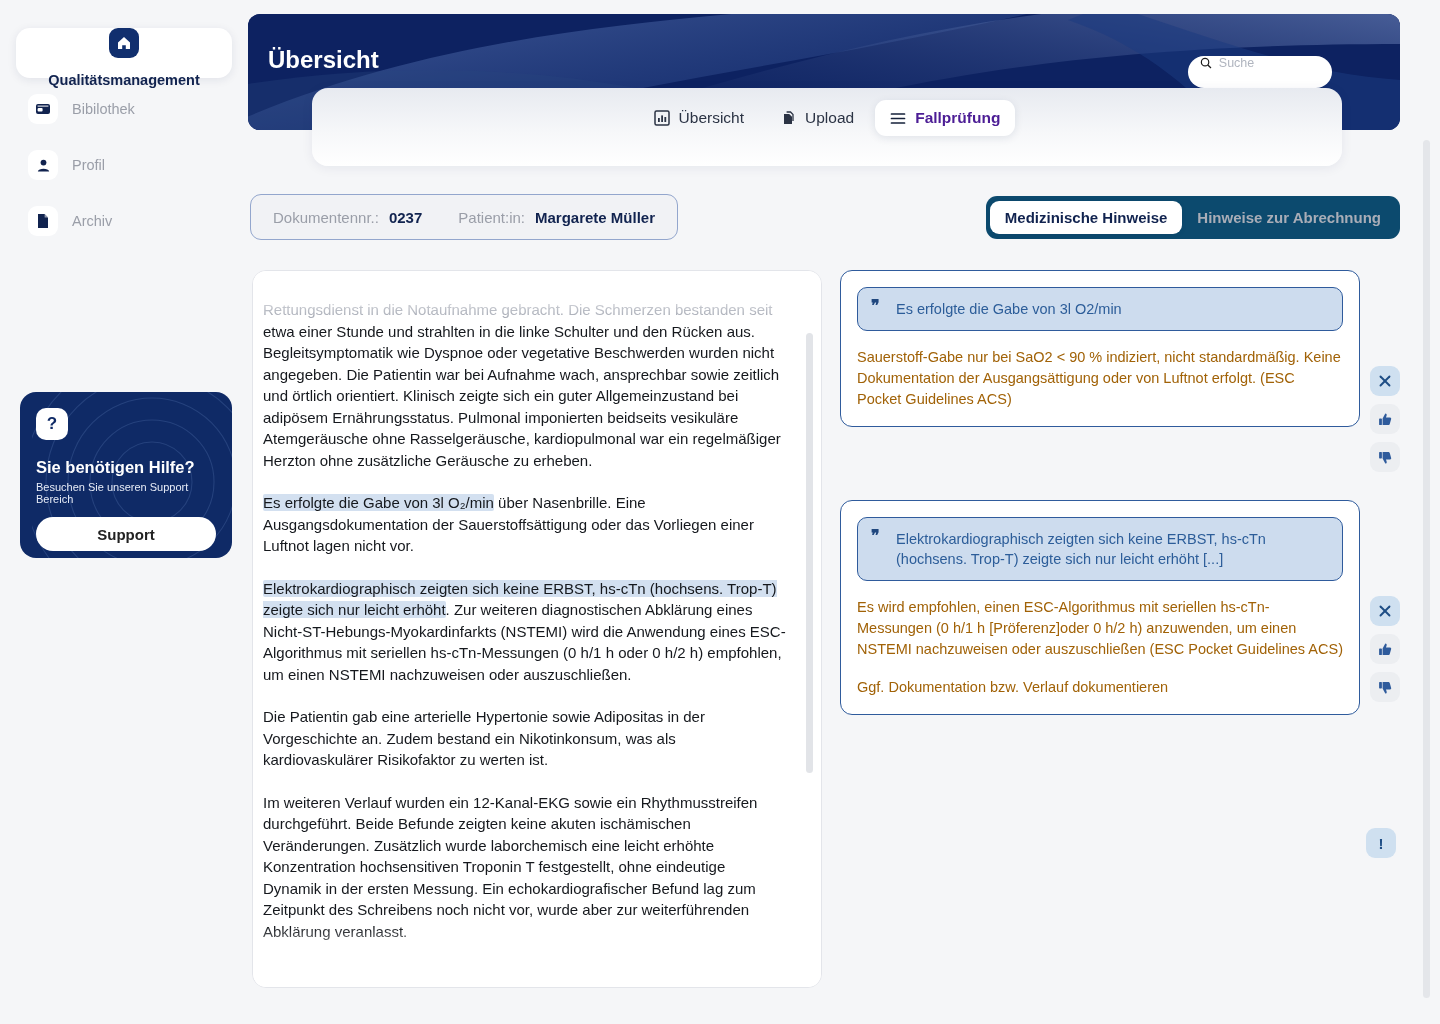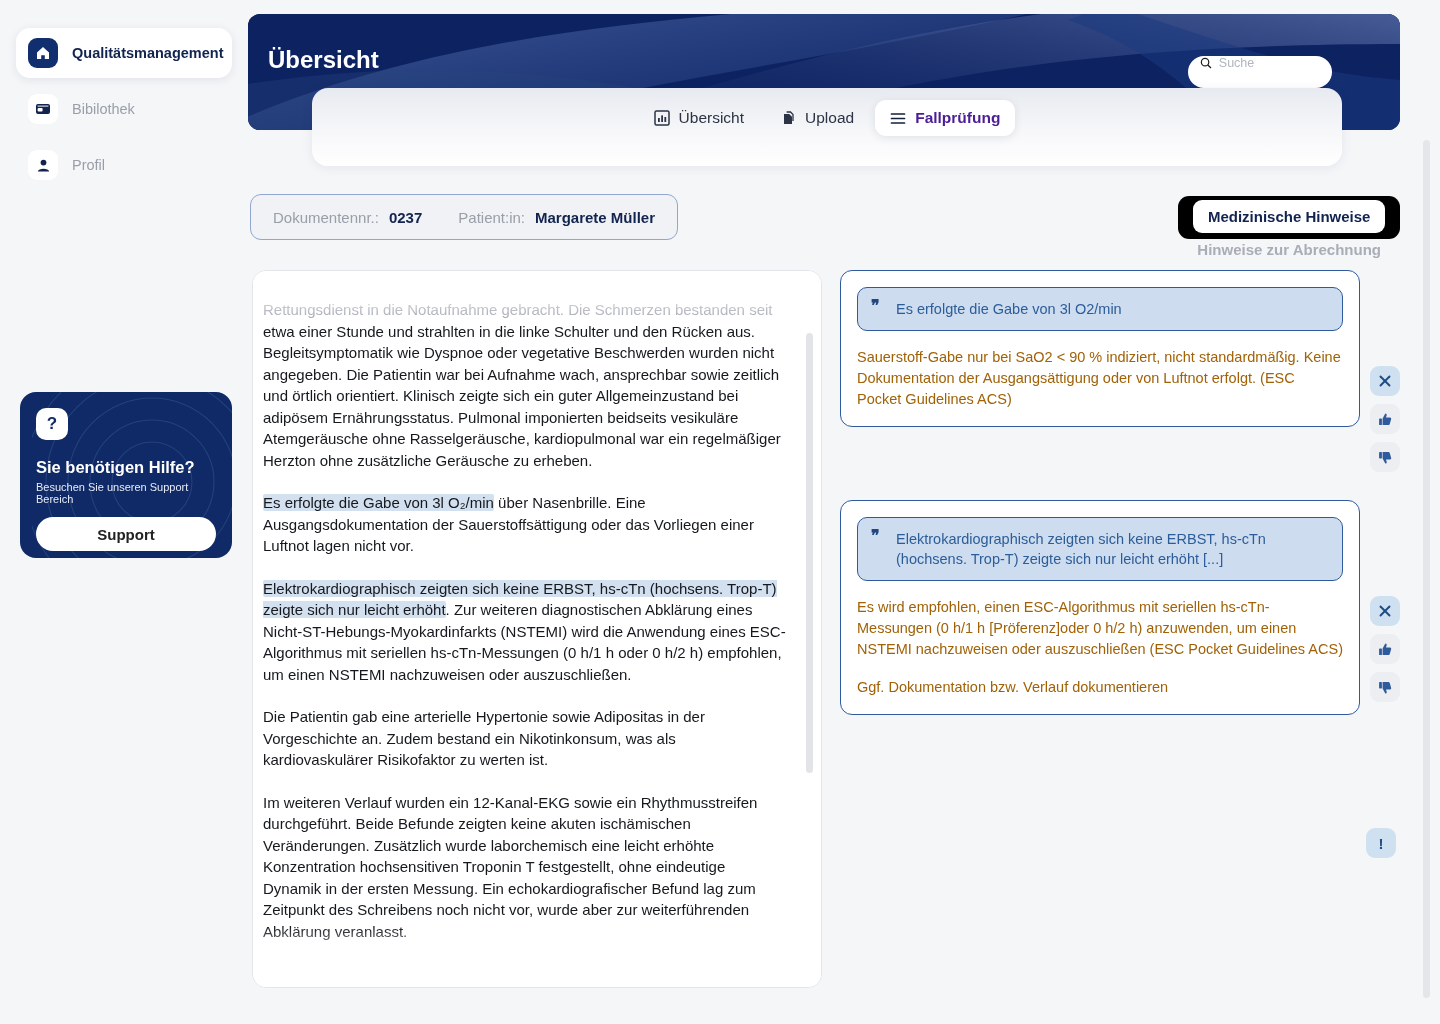--- a/index.html
+++ b/index.html
@@ -27,20 +27,21 @@
   }
   .nav { margin-top: 28px; padding: 0 16px; }
   .nav-item {
     display: flex; align-items: center; gap: 14px;
     height: 50px; padding: 0 12px; border-radius: 14px;
     margin-bottom: 6px; cursor: pointer;
   }
   .nav-item.active {
     background: #ffffff;
     box-shadow: 0 2px 10px rgba(20,35,80,.09);
+    flex-direction: column;
   }
   .nav-icon {
     width: 30px; height: 30px; border-radius: 9px;
     display: flex; align-items: center; justify-content: center;
     background: #ffffff; flex: none;
   }
   .nav-item.active .nav-icon { background: #112f6e; }
   .nav-label { font-size: 14.5px; color: #9a9ea8; font-weight: 400; }
   .nav-item.active .nav-label { color: #11234f; font-weight: 700; }
   .nav-section {
@@ -119,22 +120,22 @@
     height: 46px; padding: 0 22px; border-radius: 11px;
     background: #f1f2f5; border: 1.5px solid #93a6cd;
     display: flex; align-items: center; gap: 10px;
   }
   .docbar .lbl { font-size: 15px; color: #9a9ea8; text-align: right; }
   .docbar .val { font-size: 15px; color: #11234f; font-weight: 700; }
   .docbar .gap { width: 16px; }
 
   .hint-toggle {
     position: absolute; right: 40px; top: 196px;
-    height: 43px; border-radius: 11px; background: #000000;
-    display: flex; align-items: center; padding: 4px; flex-direction: column;
+    height: 43px; border-radius: 11px; background: #0c4a6e;
+    display: flex; align-items: center; padding: 4px;
   }
   .hint-tab {
     padding: 8px 15px; border-radius: 9px; font-size: 15px;
     color: #a9adb7; font-weight: 700; cursor: pointer; white-space: nowrap;
   }
   .hint-tab.active { background: #fff; color: #11234f; box-shadow: 0 1px 5px rgba(20,35,80,.10); }
 
   
   .docpanel {
     position: absolute; left: 252px; top: 270px;
@@ -239,20 +240,29 @@
       <div class="nav-item">
         <span class="nav-icon">
           <svg width="15" height="15" viewBox="0 0 15 15">
               <circle cx="7.5" cy="4.6" r="2.9" fill="#11234f"></circle>
               <path d="M1.8 13.5 C2.4 9.8 12.6 9.8 13.2 13.5 Z" fill="#11234f"></path>
             </svg>
         </span>
         <span class="nav-label">Profil</span>
       </div>
 
+      <div class="nav-item">
+        <span class="nav-icon">
+          <svg width="14" height="16" viewBox="0 0 14 16">
+              <path d="M2 1 H8.6 L12 4.4 V15 H2 Z" fill="#11234f"></path>
+              <path d="M8.6 1 V4.4 H12 Z" fill="#ffffff" opacity=".55"></path>
+            </svg>
+        </span>
+        <span class="nav-label">Archiv</span>
+      </div>
     </nav>
 
     <div class="help-card">
       <svg class="rings" width="230" height="200" viewBox="0 0 230 200">
         <g fill="none" stroke="#4f6ea8" stroke-width="1.1">
           <circle cx="120" cy="100" r="40"></circle>
             <circle cx="120" cy="100" r="62"></circle>
           <circle cx="120" cy="100" r="84"></circle>
             <circle cx="120" cy="100" r="106"></circle>
           <circle cx="120" cy="100" r="128"></circle>

